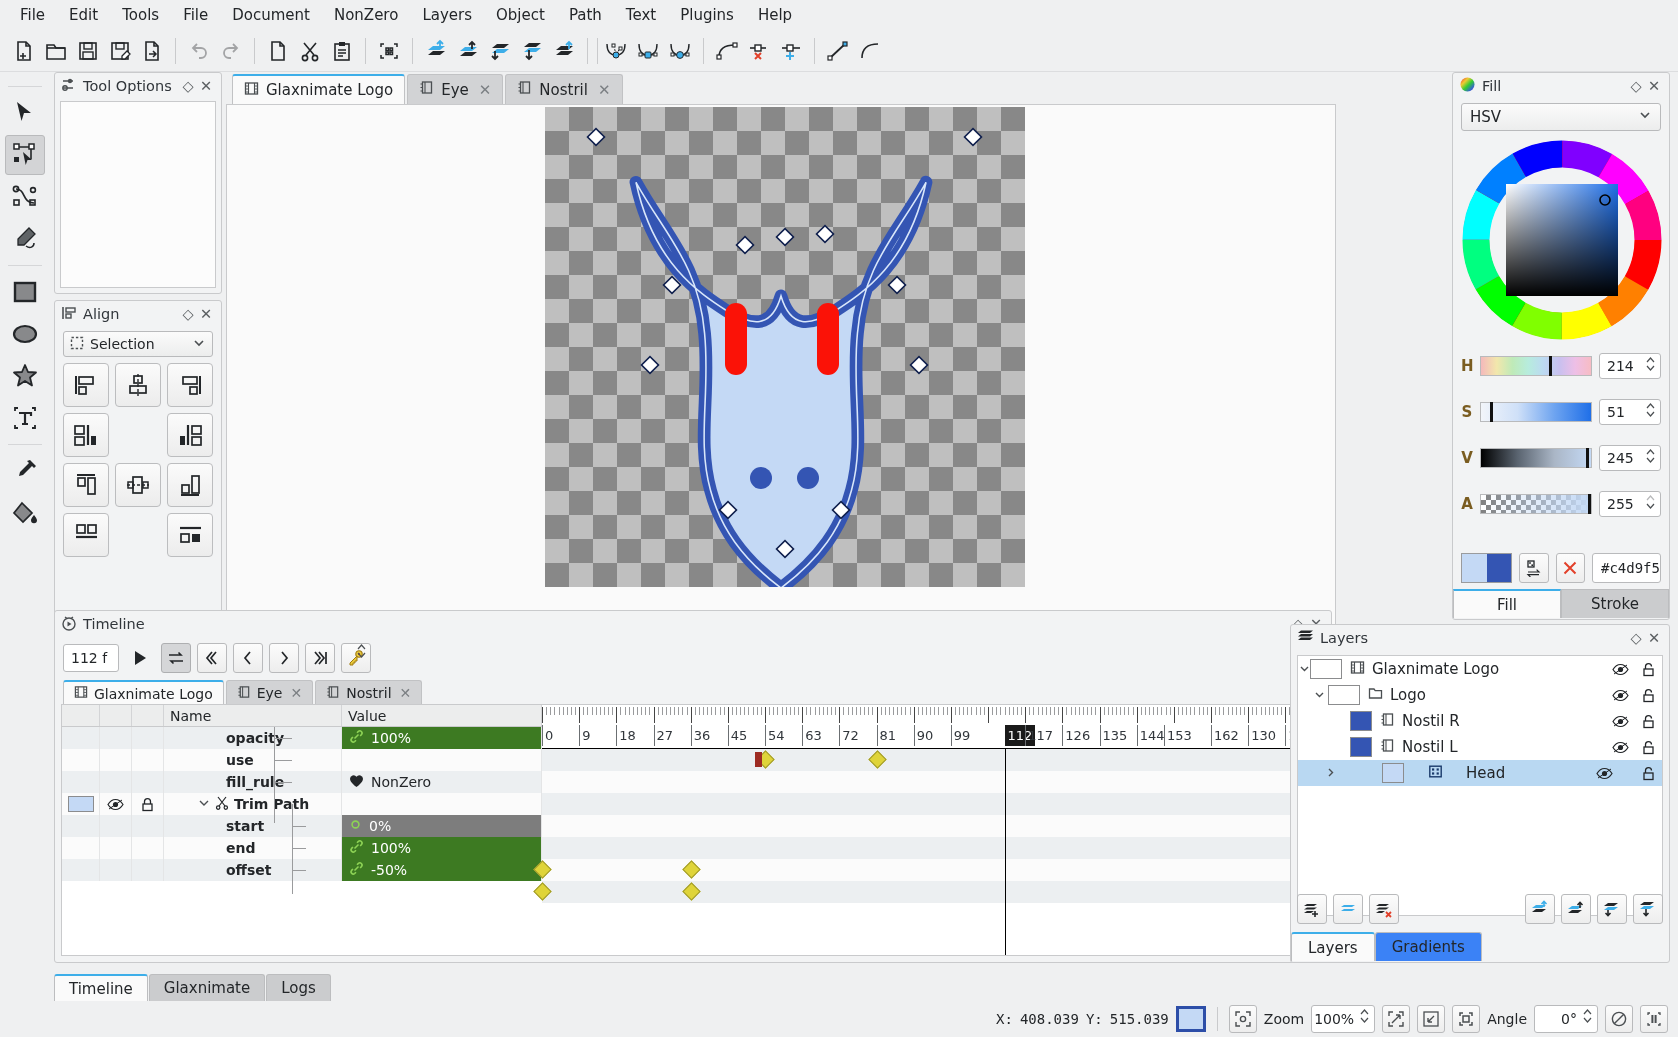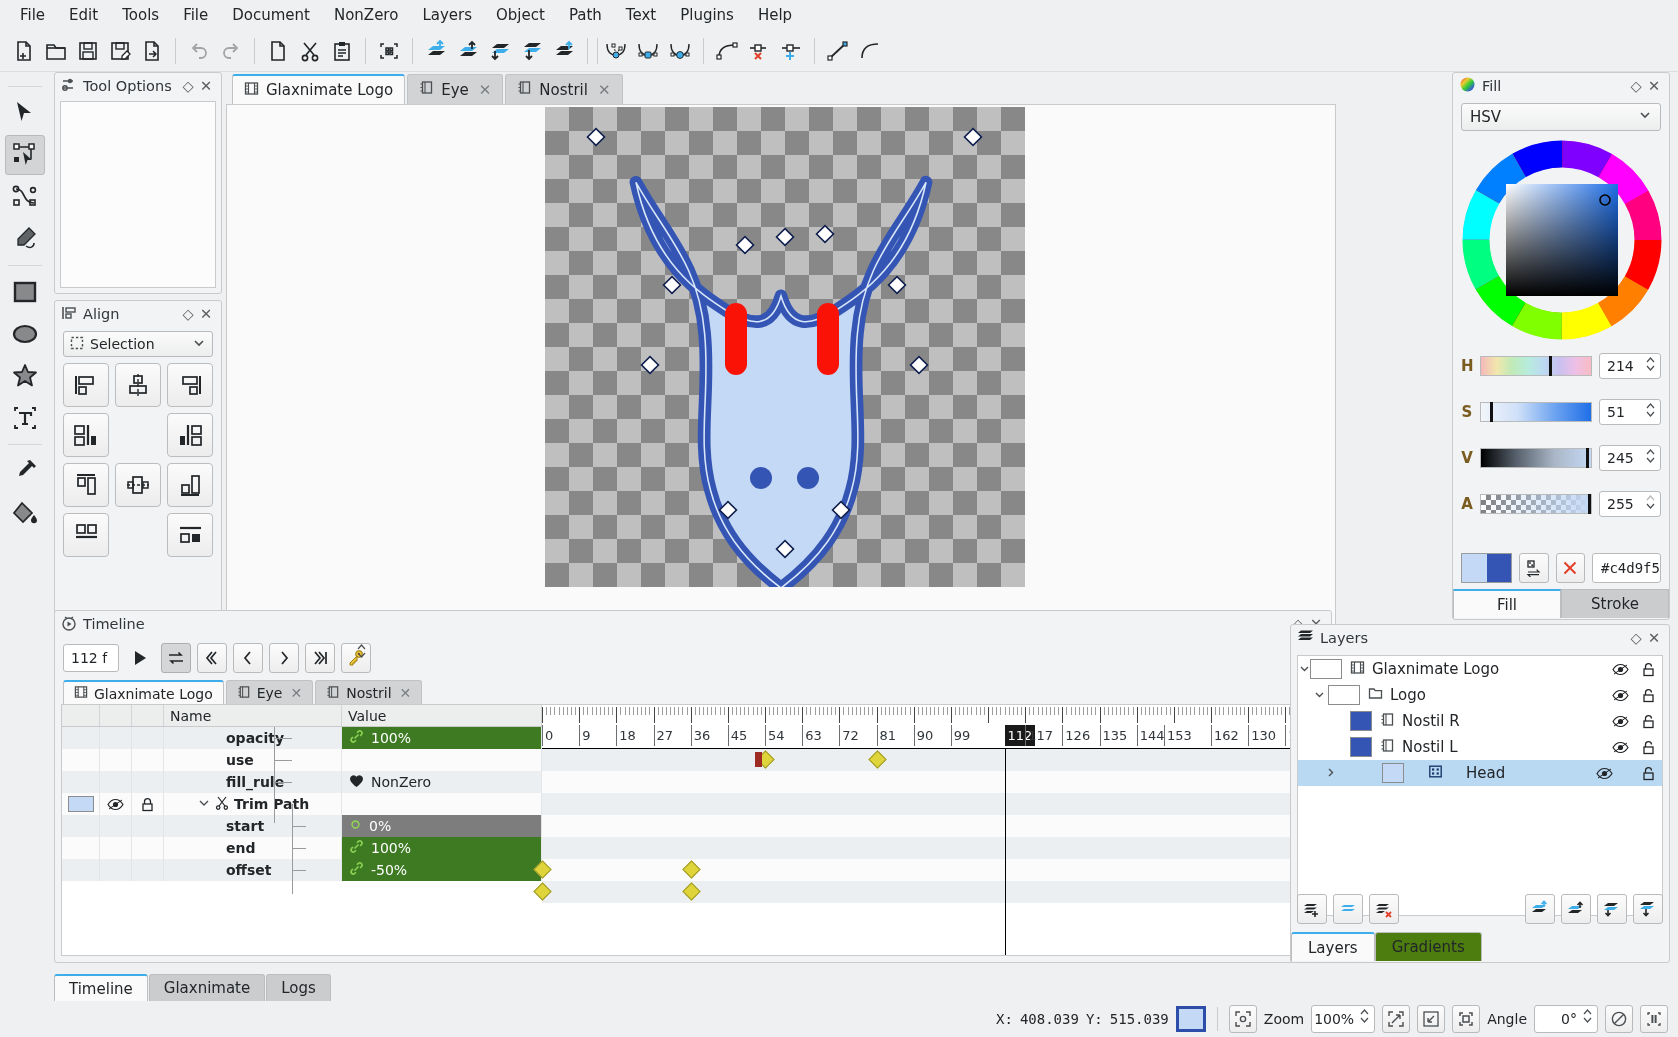--- a/index.html
+++ b/index.html
@@ -112,21 +112,21 @@
   #layers-list { position:absolute; left:6px; right:6px; top:4px; bottom:46px; background:#fff; border:1px solid #c9cacc; overflow:hidden;}
   .lrow { height:26px; display:flex; align-items:center; font-size:15px; position:relative; }
   .lrow.selected { background:#b9d8f2;gap:16px; }
   .lrow .lswatch { width:22px; height:20px; border:1px solid #8b8c8e; }
   .lrow .lswatch.empty { background:#fff; }
   .lrow .lname { flex:1; margin-left:7px; }
   .lrow .leye, .lrow .llock { width:28px; display:flex; align-items:center; justify-content:center; }
   #layers-toolbar { position:absolute; left:6px; right:6px; bottom:36px; height:34px; display:flex; align-items:center; gap:6px; }
   .lt-btn { width:30px; height:30px; background:linear-gradient(#fcfcfc,#ededed); border:1px solid #b9babc; border-radius:3px; display:flex; align-items:center; justify-content:center; }
   #layers-tabs { position:absolute; left:0; right:0; bottom:0; height:30px; display:flex; }
-  .l-tab { height:29px; display:flex; align-items:center; padding:0 16px; font-size:15px; background:#4d7c0f; border:1px solid #bcbdbf; border-bottom:none; border-radius:3px 3px 0 0;}
+  .l-tab { height:29px; display:flex; align-items:center; padding:0 16px; font-size:15px; background:#3b82f6; border:1px solid #bcbdbf; border-bottom:none; border-radius:3px 3px 0 0;}
   .l-tab.active { background:#fafafa; border-top:2px solid #3daee9; }
   
   #statusbar { position:absolute; left:0; right:0; bottom:0; height:36px; display:flex; align-items:center; justify-content:flex-end; padding-right:10px; gap:7px; font-size:14px;}
   #statusbar .coordtxt { font-family:"DejaVu Sans Mono","Liberation Mono",monospace; font-size:14px; letter-spacing:0px;}
   .sb-sep { width:1px; height:24px; background:#c9cacc; margin:0 4px; }
   .sb-btn { width:28px; height:28px; background:linear-gradient(#fcfcfc,#ededed); border:1px solid #b9babc; border-radius:3px; display:flex; align-items:center; justify-content:center;}
   .sb-spin { width:64px; height:28px; background:#fff; border:1px solid #b9babc; border-radius:3px; display:flex; align-items:center; justify-content:flex-end; padding-right:20px; font-size:14px; position:relative;}
   #sb-color { width:30px; height:26px; border:3px solid #2d4ea8; background:#c4d9f5; }
   .vscroll { position:absolute; right:2px; width:9px; background:#b8b9bb; border-radius:4px; }
 </style>

